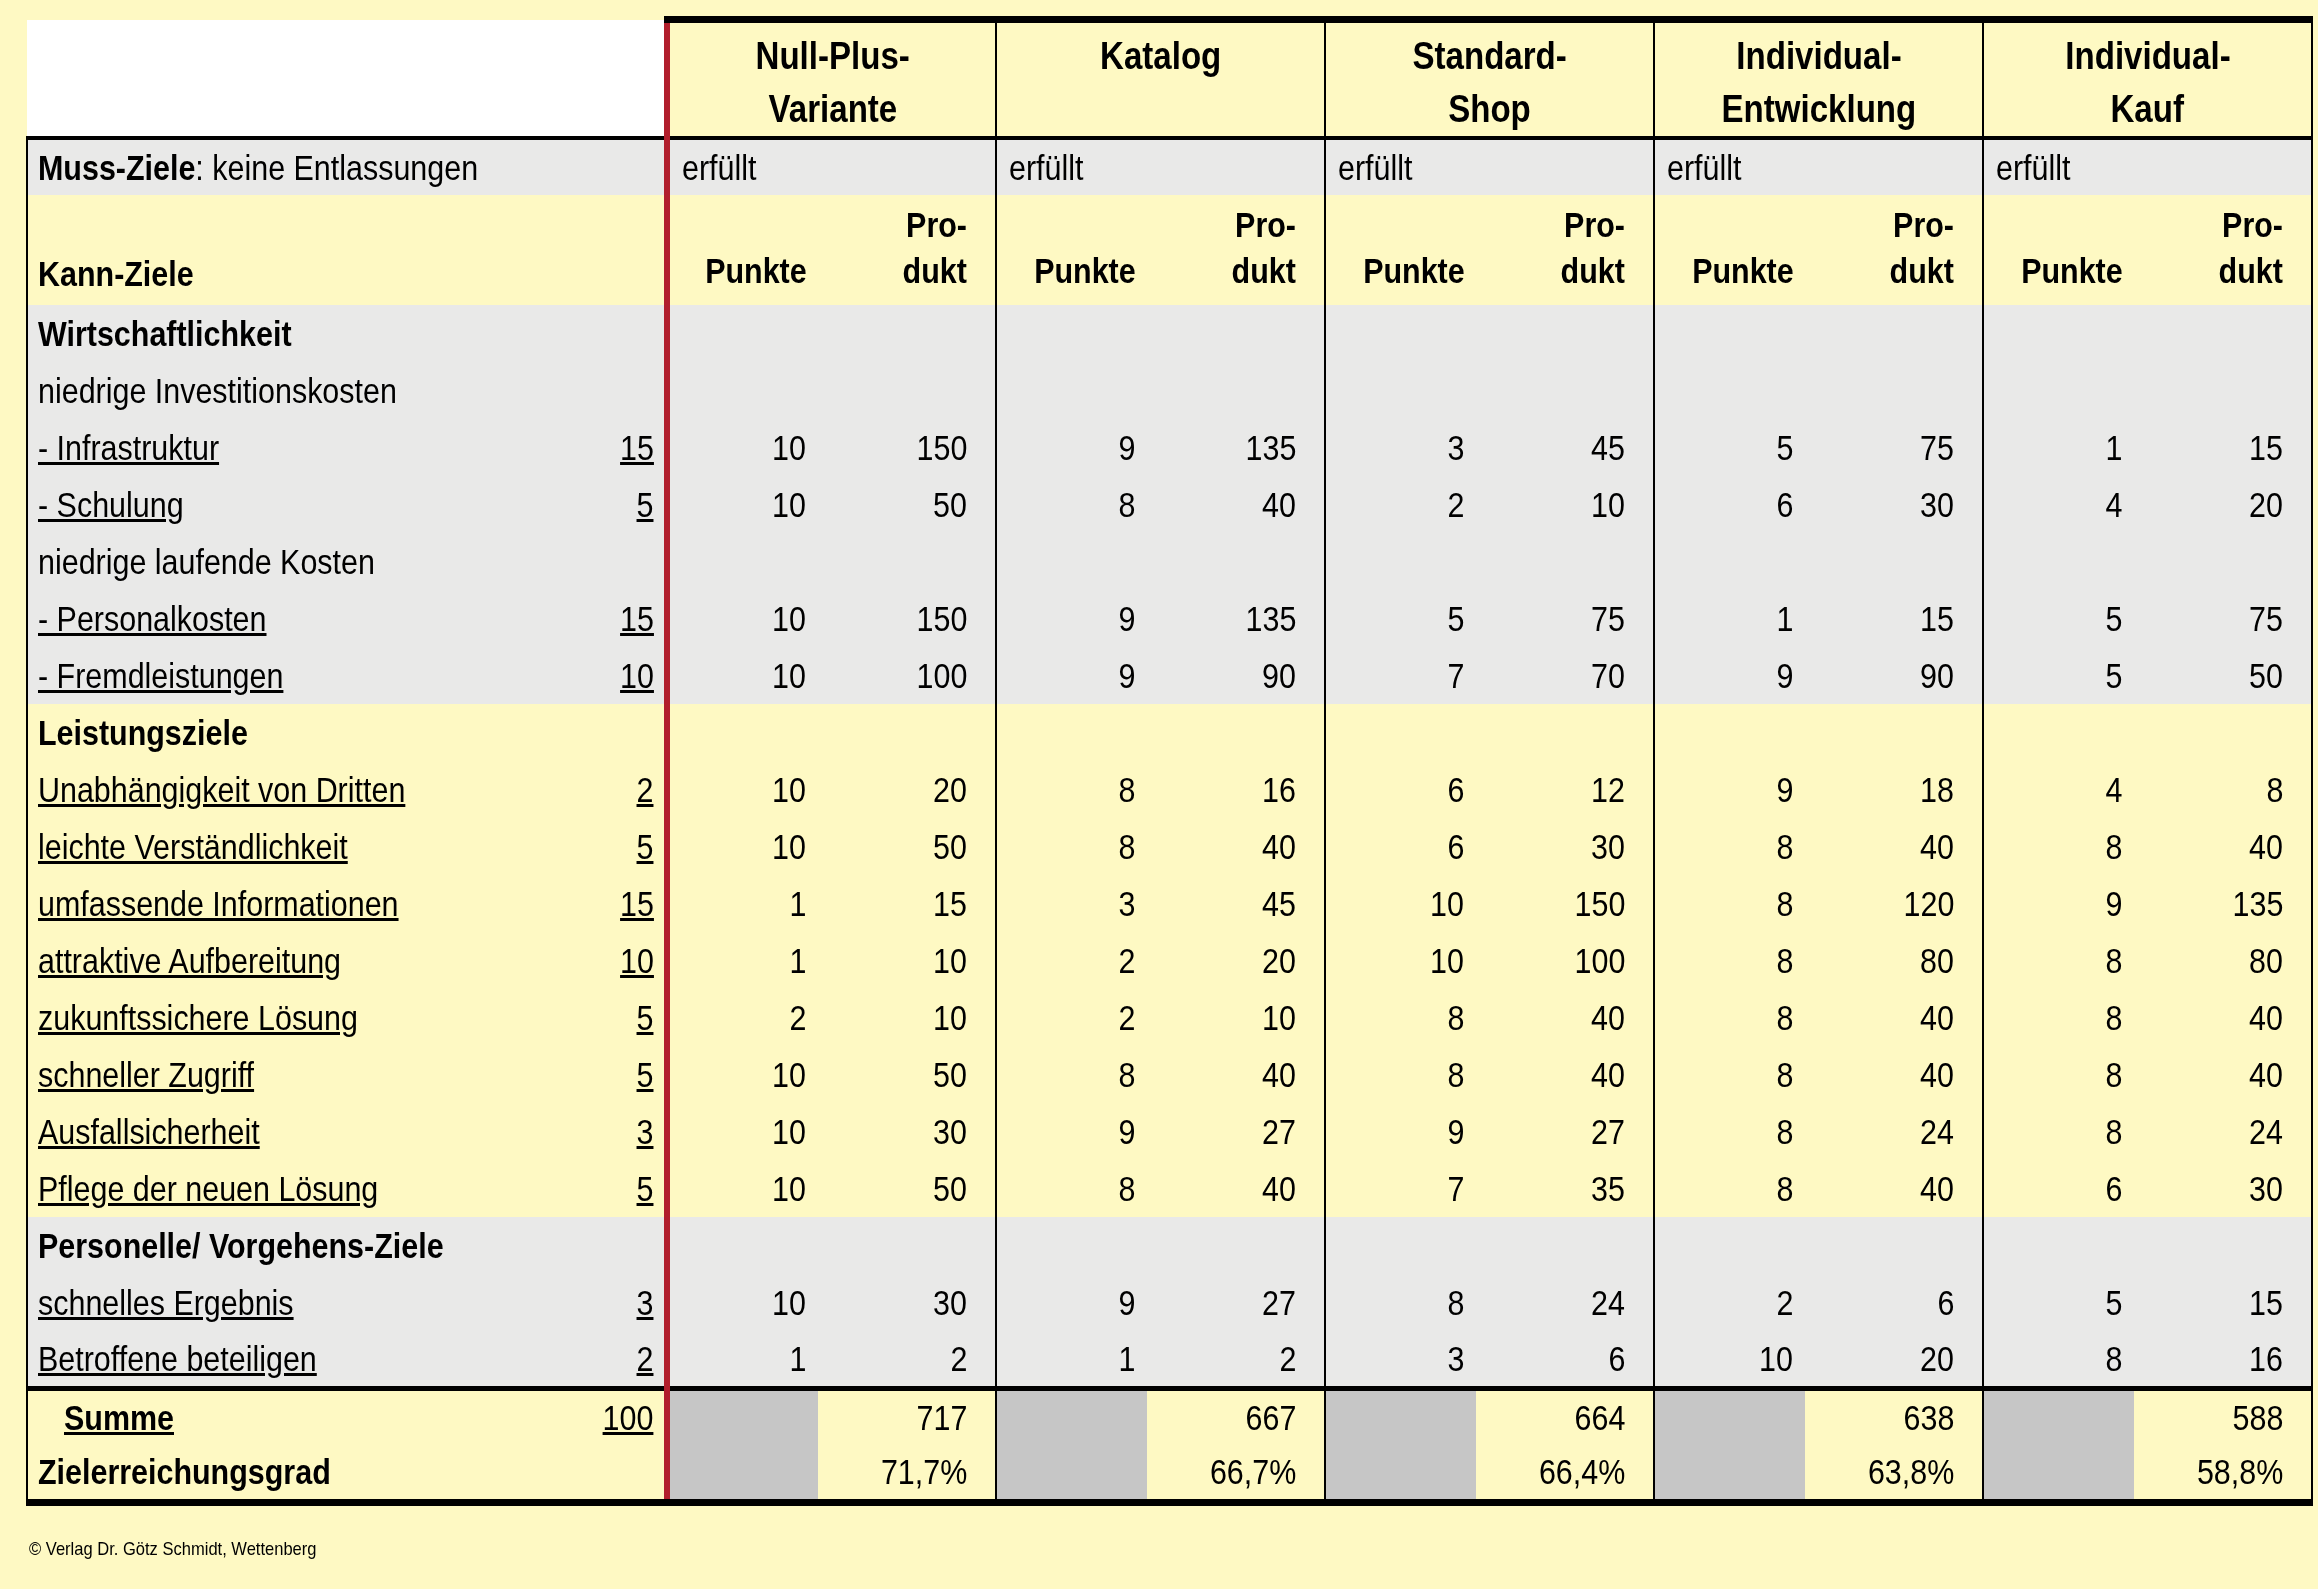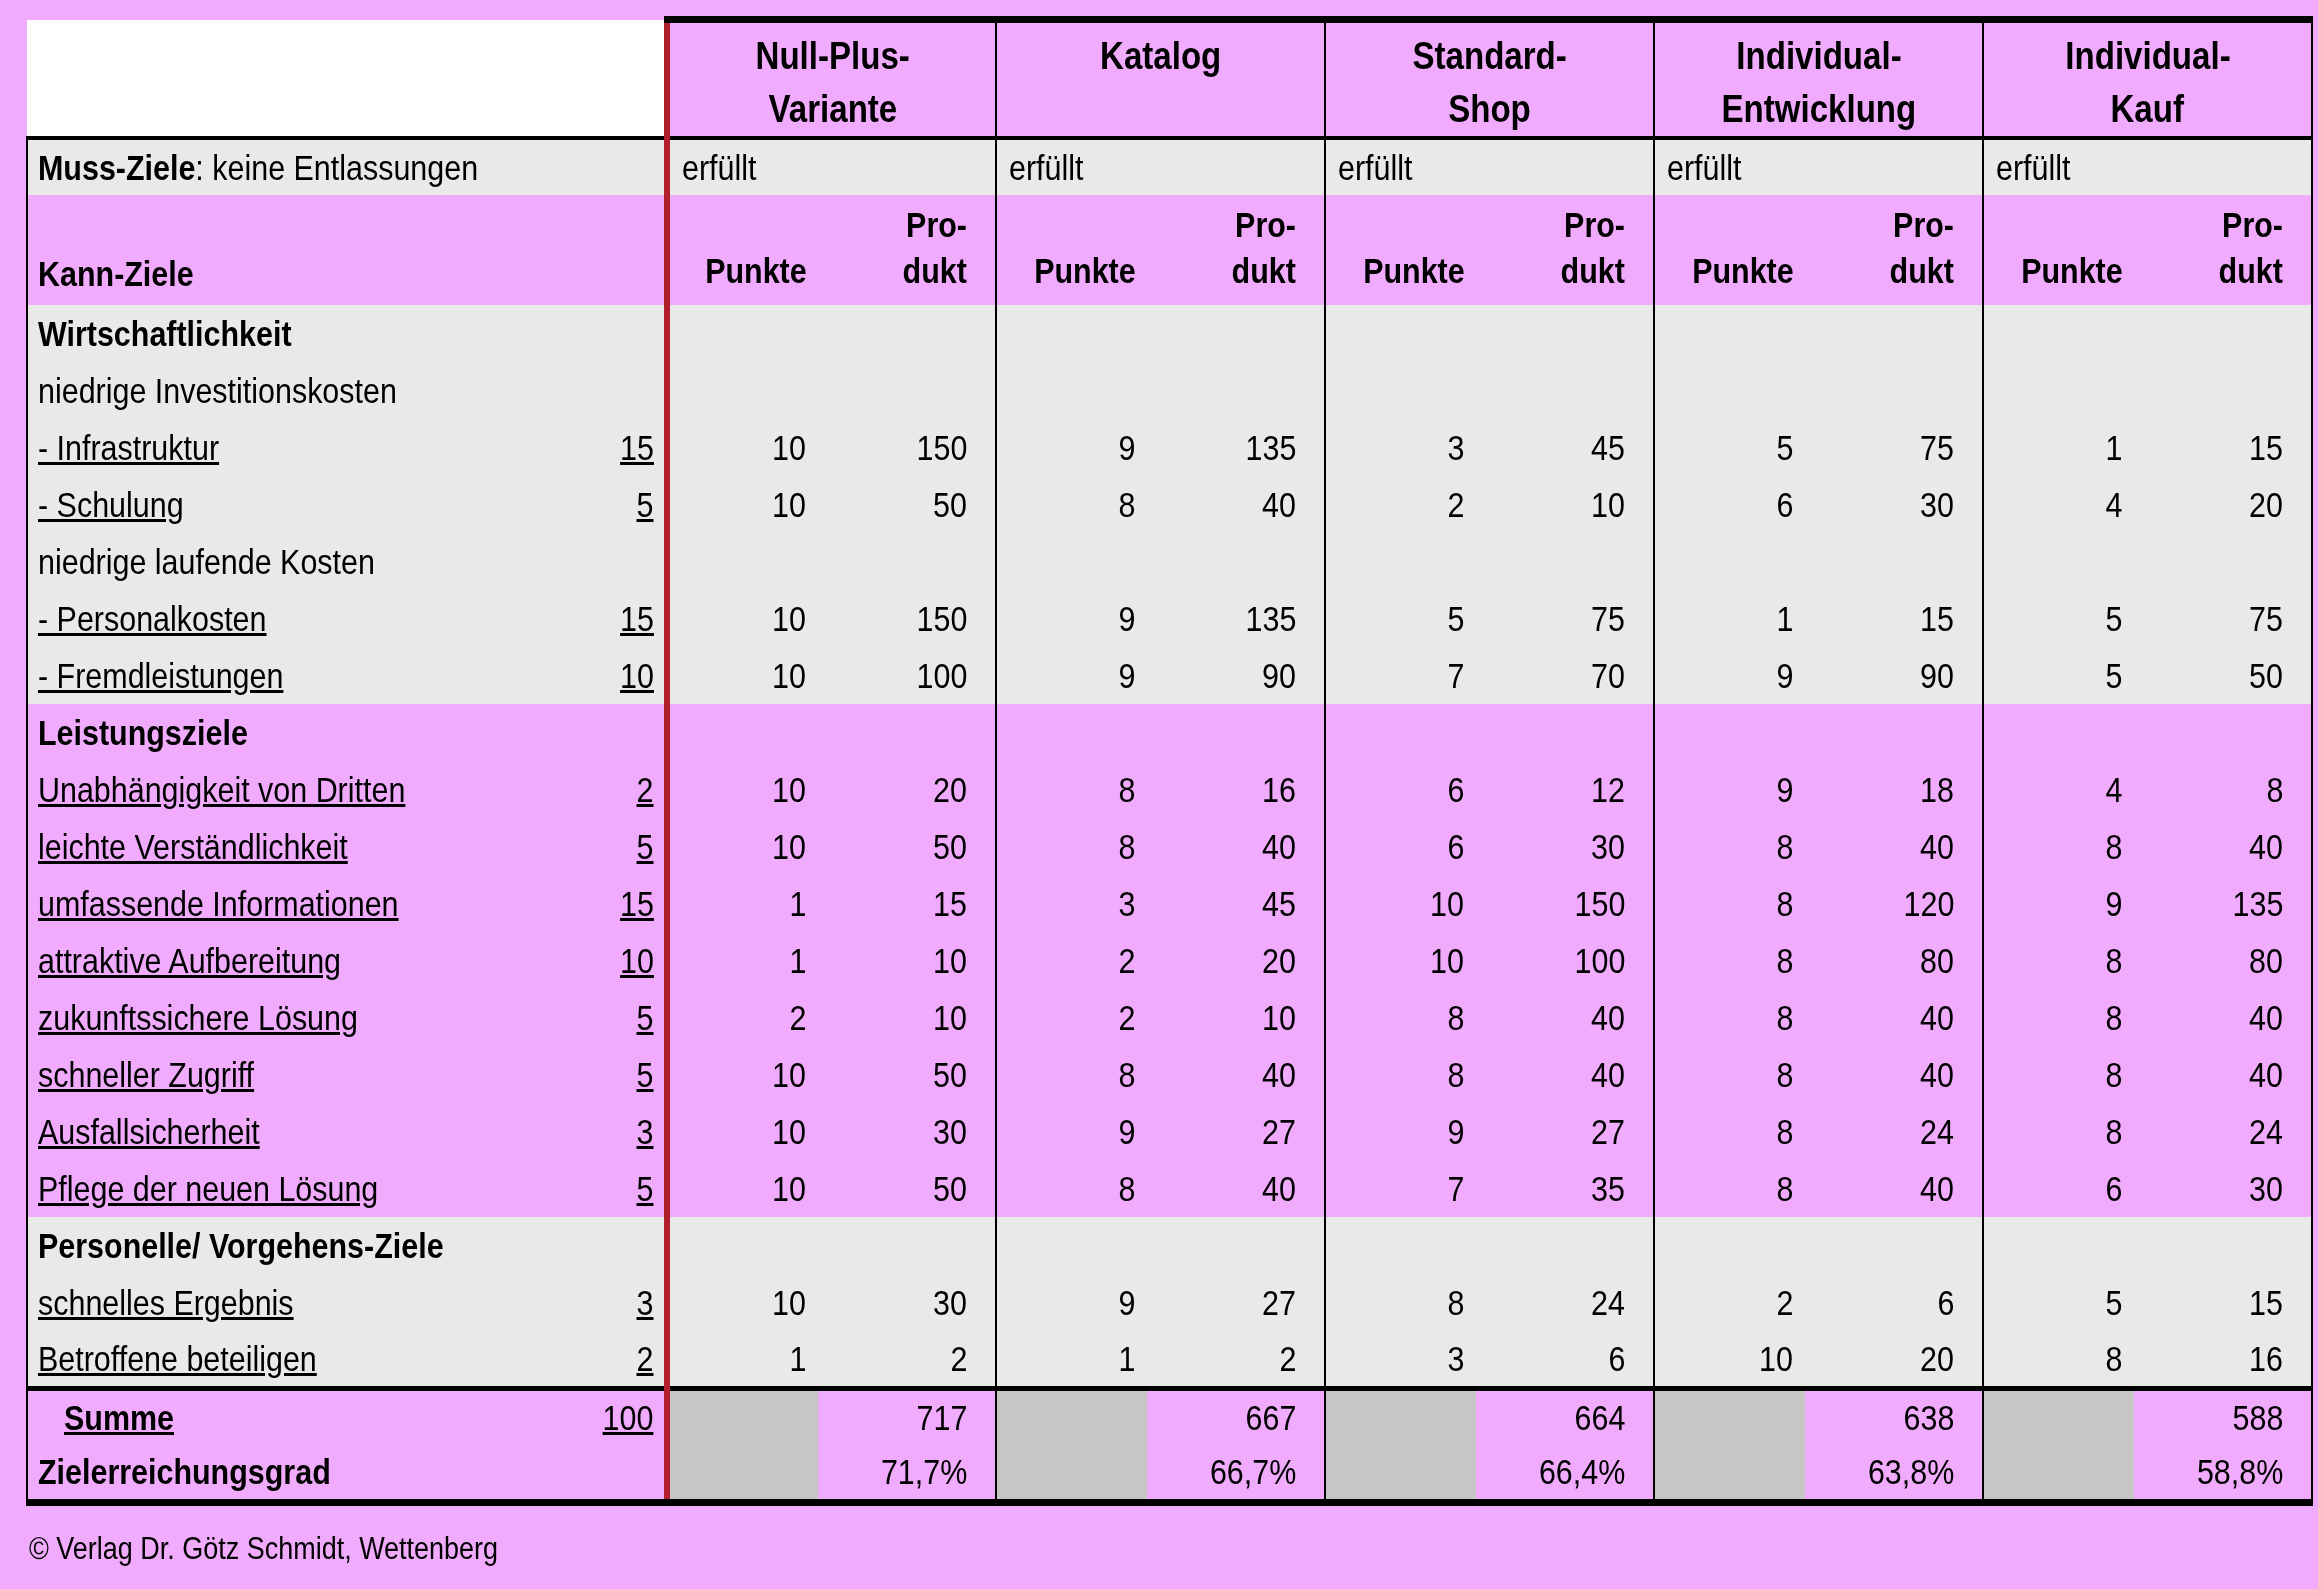--- a/index.html
+++ b/index.html
@@ -4,21 +4,21 @@
 <style>
   :root{
     --red:#b11e2c;
     --gray:#e9e9e8;
     --blocked:#c6c6c6;
     --thin:2.9px solid #000;
     --thick:5.9px solid #000;
     --outer:7.4px solid #000;
   }
   html,body{margin:0;padding:0;background:#fff;}
-  .page{position:relative;width:2319px;height:1590px;background:#f0abfc;
+  .page{position:relative;width:2319px;height:1590px;background:#fef9c3;
         font-family:"Liberation Sans",sans-serif;color:#000;overflow:hidden;}
   table.score{position:absolute;left:26px;top:16px;width:2286px;
         border-collapse:collapse;table-layout:fixed;font-size:35px;}
   td{padding:0;vertical-align:middle;}
 
   
   .sx{display:inline-block;transform:scaleX(0.87);white-space:nowrap;}
   .o-l{transform-origin:0 50%;}
   .o-r{transform-origin:100% 50%;}
   .o-c{transform-origin:50% 50%;}
@@ -58,21 +58,21 @@
   tr.r-kann td{vertical-align:bottom;padding-bottom:11px;}
   .pk-h,.pr-h{font-weight:bold;text-align:right;line-height:46px;}
 
   
   .pk{text-align:right;padding-right:11.8px;}
   .pr{text-align:right;padding-right:28px;}
 
   
   .lbl-flex{display:flex;justify-content:space-between;align-items:center;padding-right:10.3px;text-decoration:underline;}
 
-  .footer{position:absolute;left:29.4px;top:1533px;font-size:31px;line-height:32px;}
+  .footer{position:absolute;left:29.4px;top:1533px;font-size:19px;line-height:32px;}
 </style>
 </head>
 <body>
 
 <div class="page">
 
   <table class="score">
     <colgroup>
       <col style="width:640px">
       <col style="width:151px">

